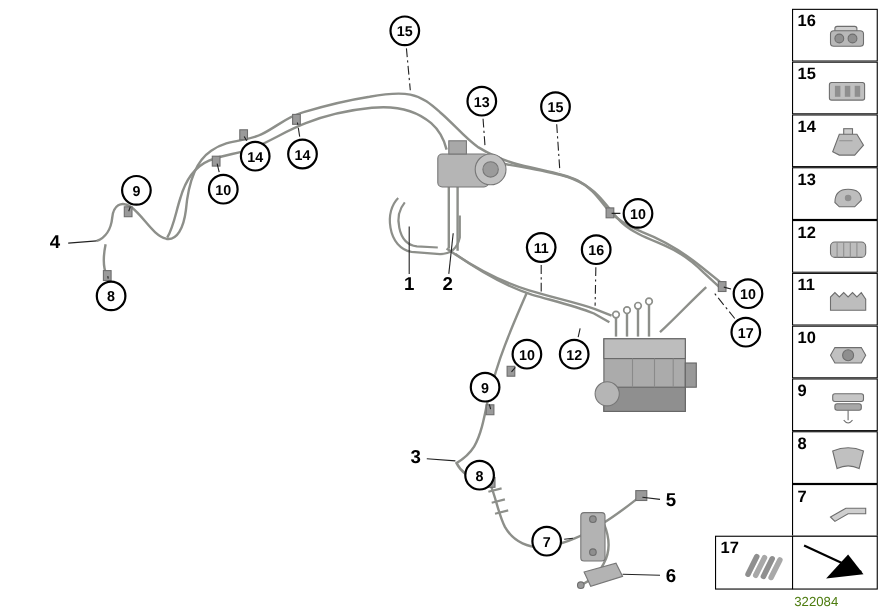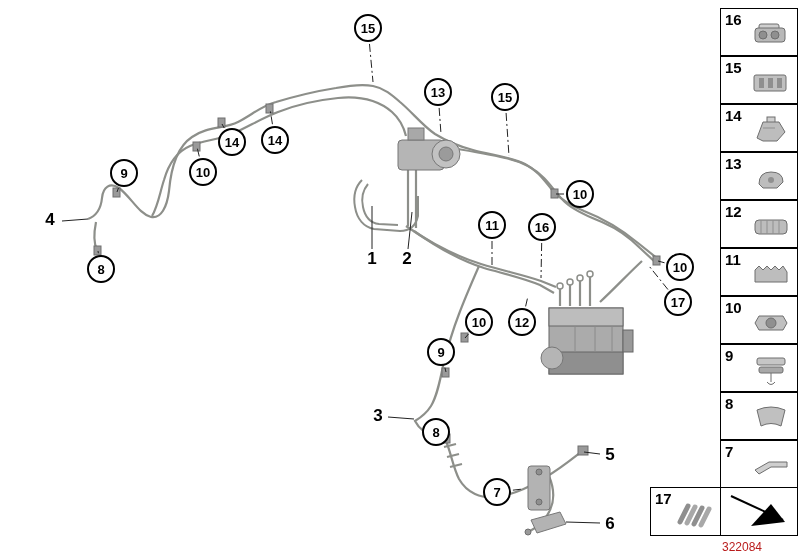--- a/index.html
+++ b/index.html
@@ -23,21 +23,21 @@
   .legend-cell{
     position:absolute;width:78px;height:48px;border:1px solid #000;
     background:#fff;box-sizing:border-box;
   }
   .legend-cell .num{
     position:absolute;top:2px;left:4px;
     font-weight:bold;font-size:15px;color:#000;
   }
   .part-icon{position:absolute;right:4px;bottom:3px;}
   #drawing-number{
-    position:absolute;left:722px;top:540px;font-size:12px;color:#b91c1c;
+    position:absolute;left:722px;top:540px;font-size:12px;color:#4d7c0f;
   }
 </style>
 </head>
 <body>
 
 <div id="diagram">
 
   <svg id="pipes-svg" width="800" height="560" viewBox="0 0 800 560">
     <g fill="none" stroke="#8d8f8a" stroke-width="2.2">
 

